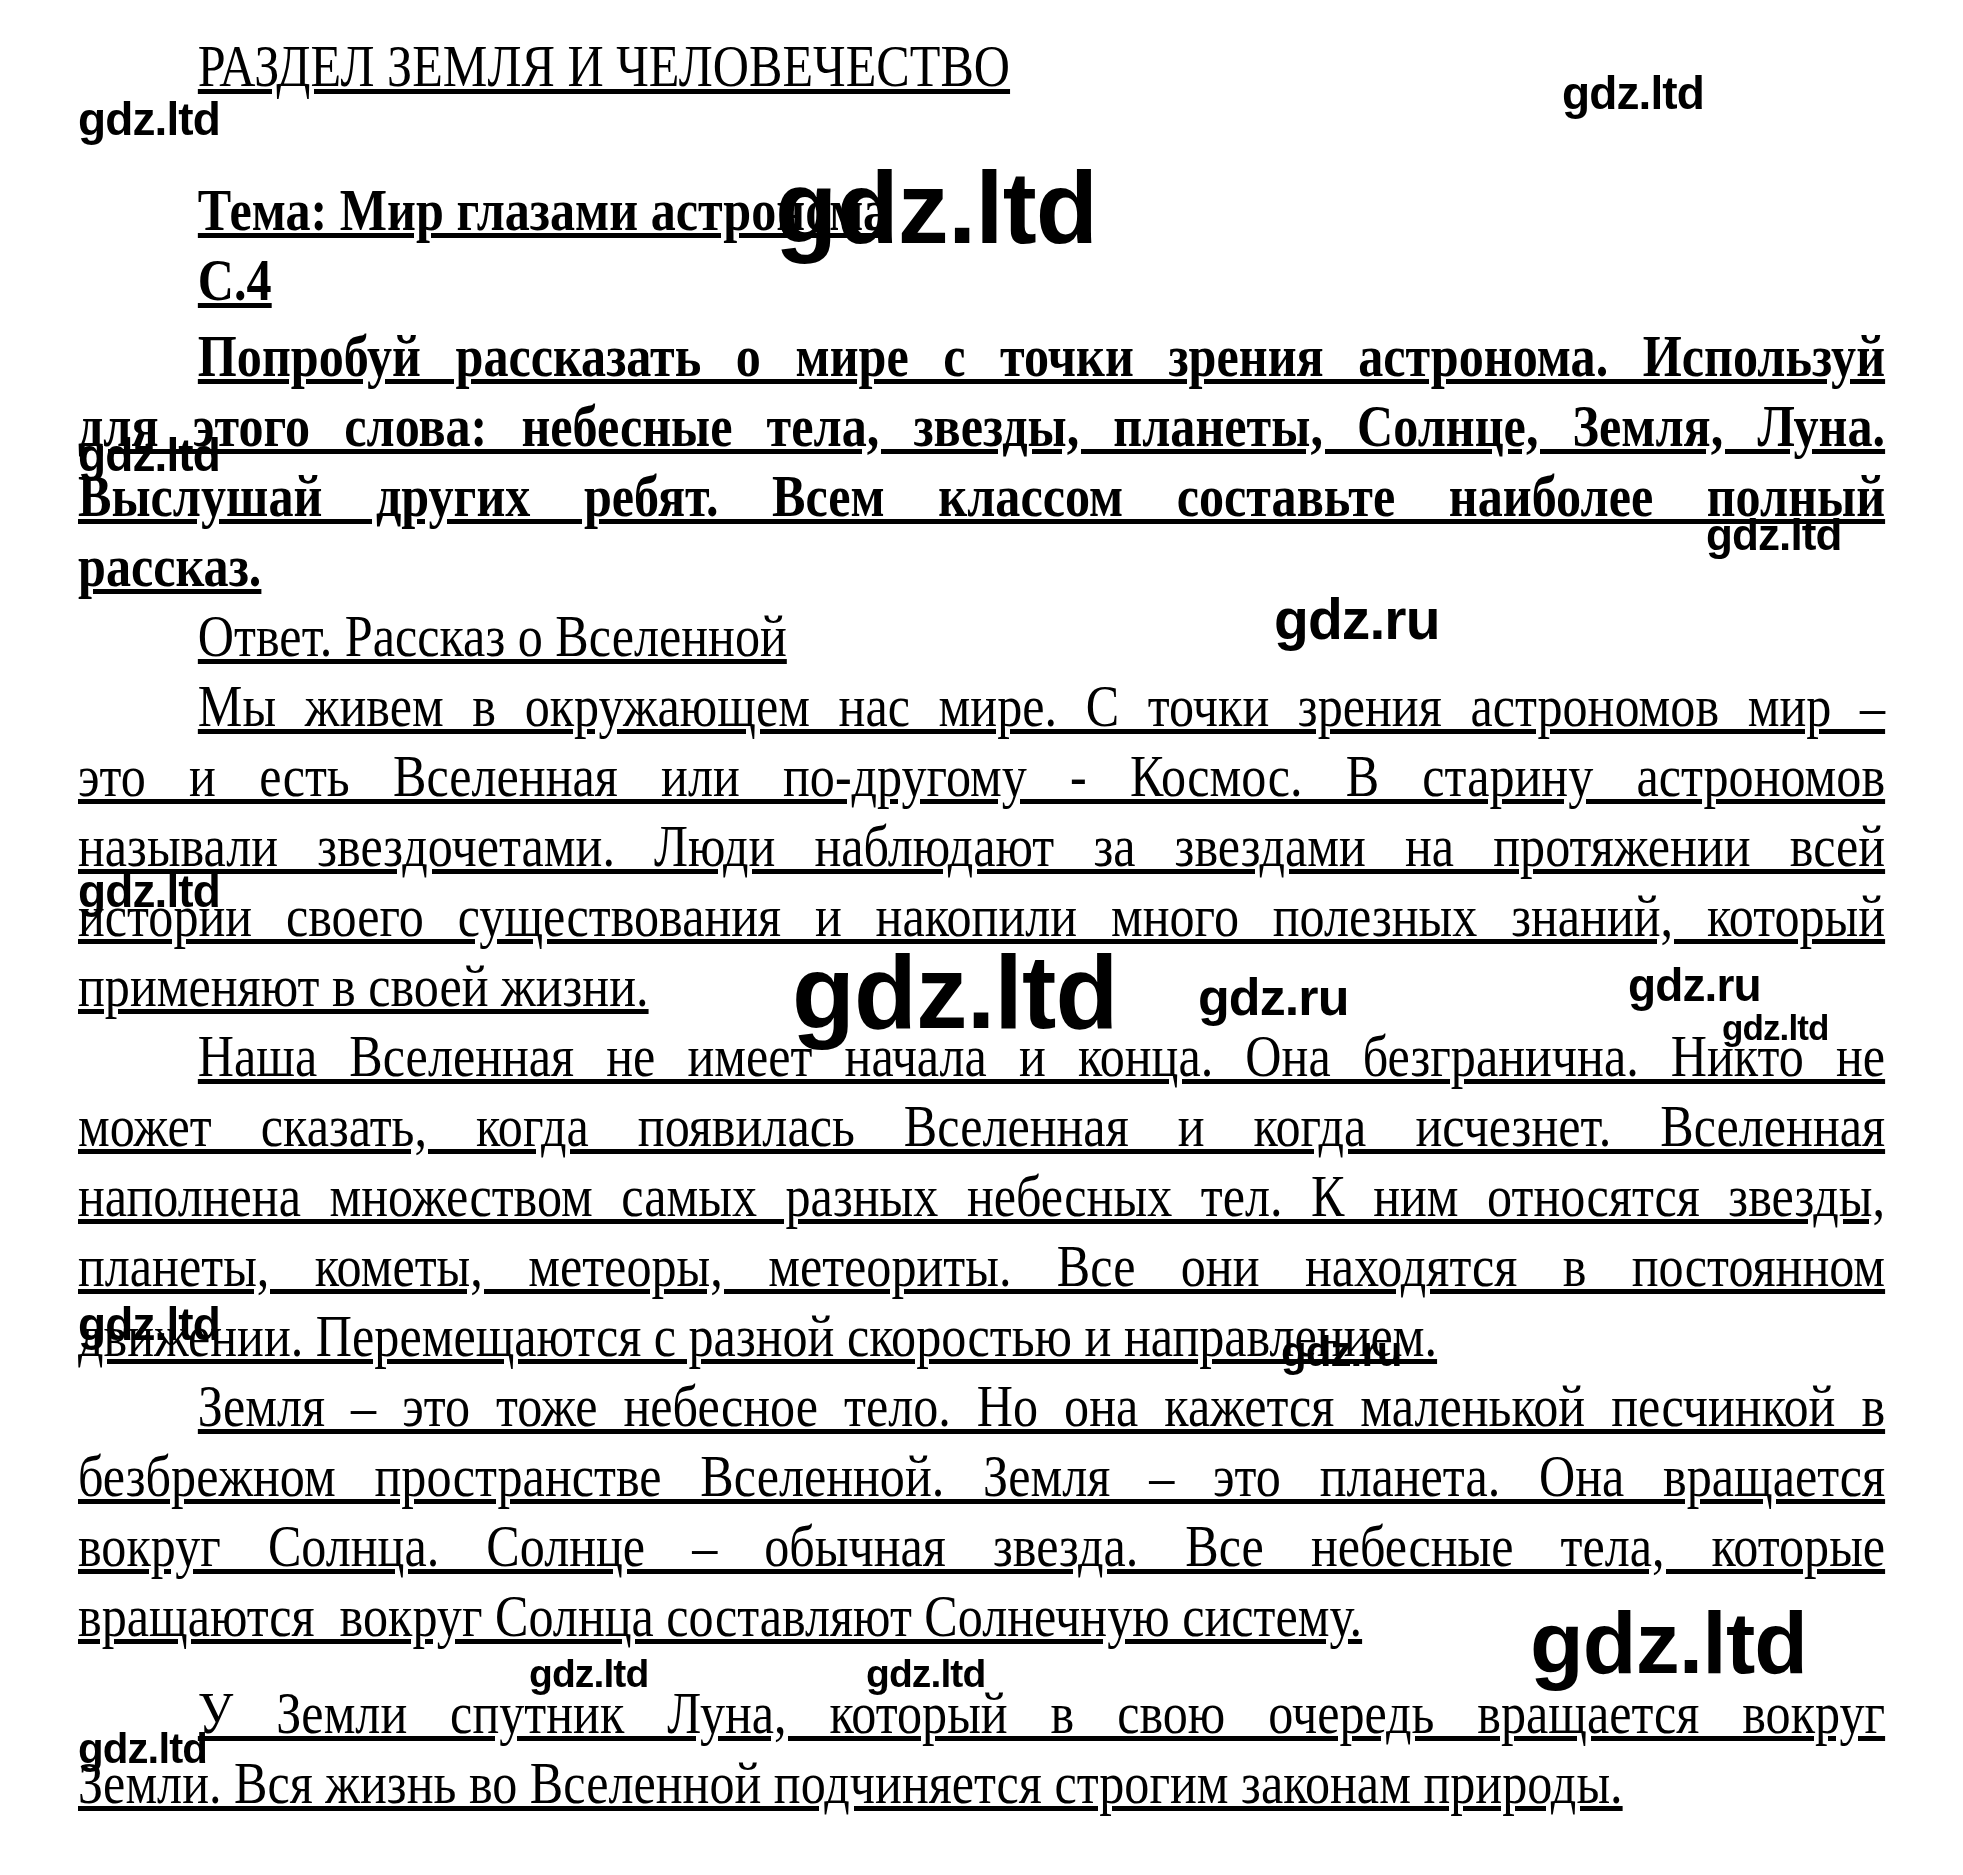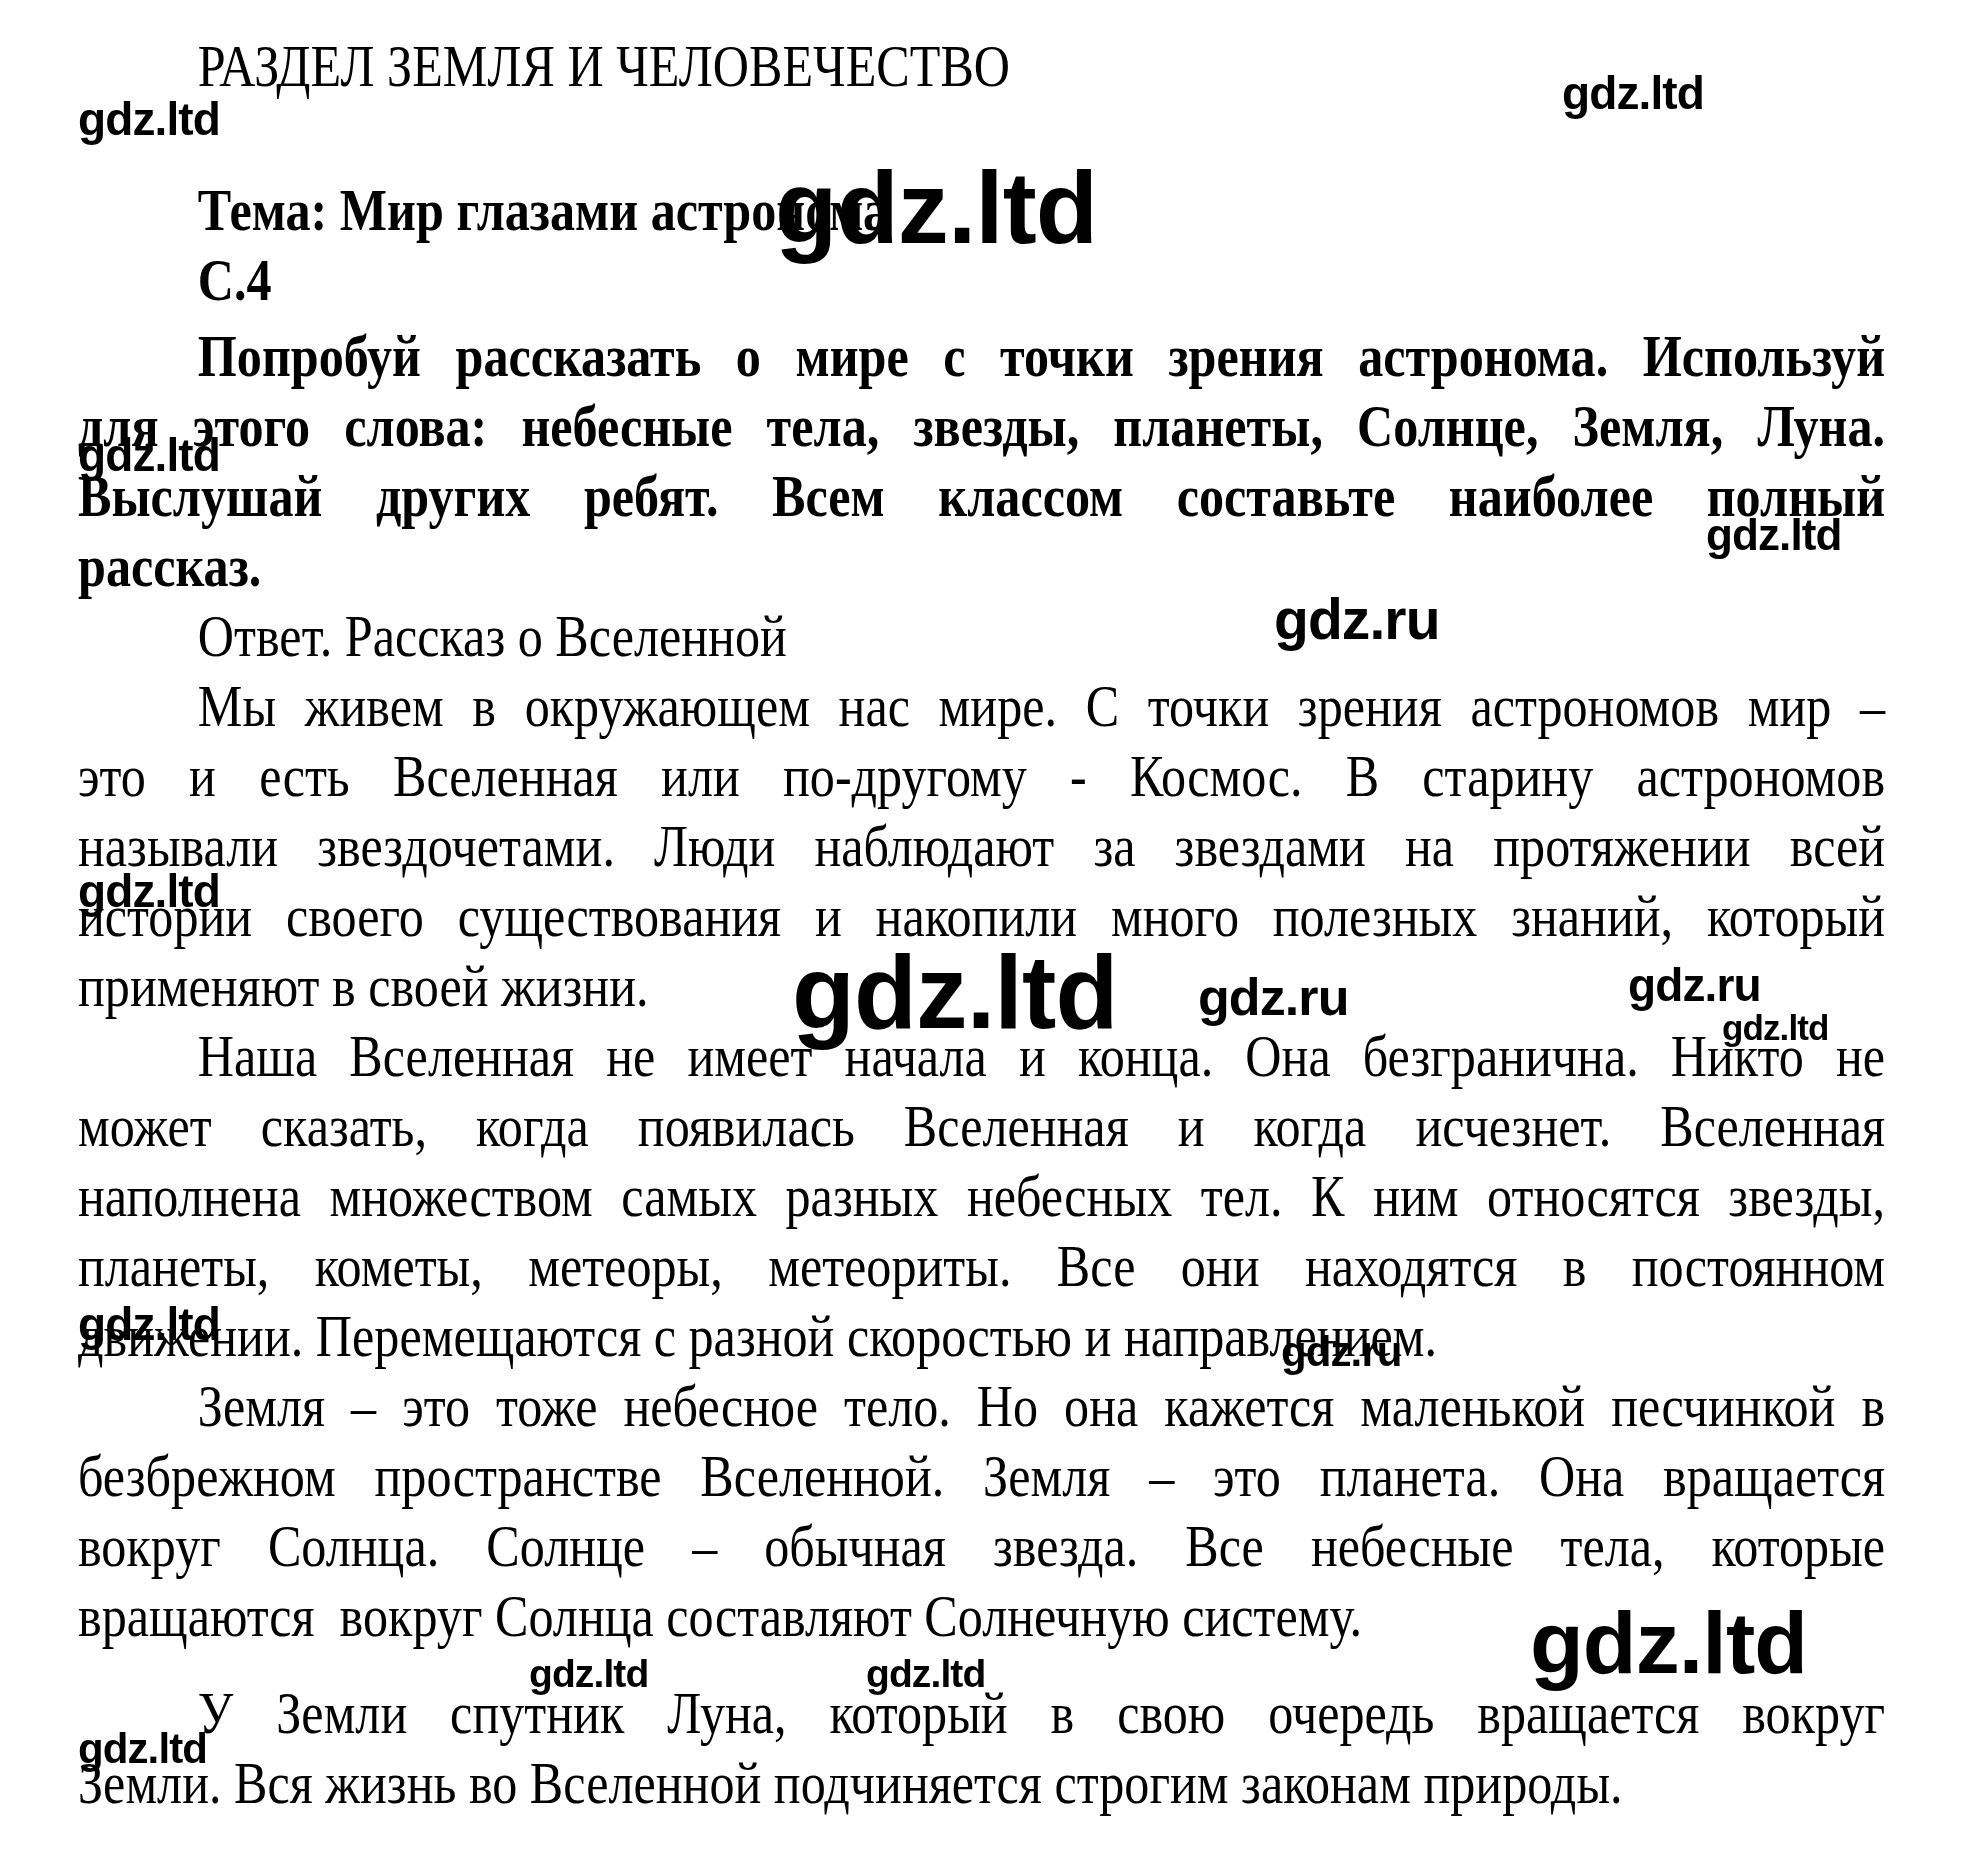--- a/index.html
+++ b/index.html
@@ -2,21 +2,21 @@
 <html style="font-size:14.8px"><head>
 <meta charset="utf-8">
 <style>
   html,body { margin:0; padding:0; }
   body {
     width:1964px; height:1875px;
     background:#ffffff; color:#000000;
     position:relative; overflow:hidden;
     font-family:"Liberation Serif", serif;
   }
-  .col { position:absolute; left:78px; top:0; width:1807px; }
+  .col { position:absolute; left:78px; top:0; width:1807px;text-decoration:underline; }
   .tl  {
     width:2126px;
     transform:scaleX(0.85); transform-origin:0 0;
     font-size:59px; line-height:70px;
   }
   .j   { text-align:justify; text-align-last:justify; }
   .b   { font-weight:bold; }
   .ind { text-indent:141px; }
   .pre { white-space:pre-wrap; }
   .mt34 { margin-top:31px; }

